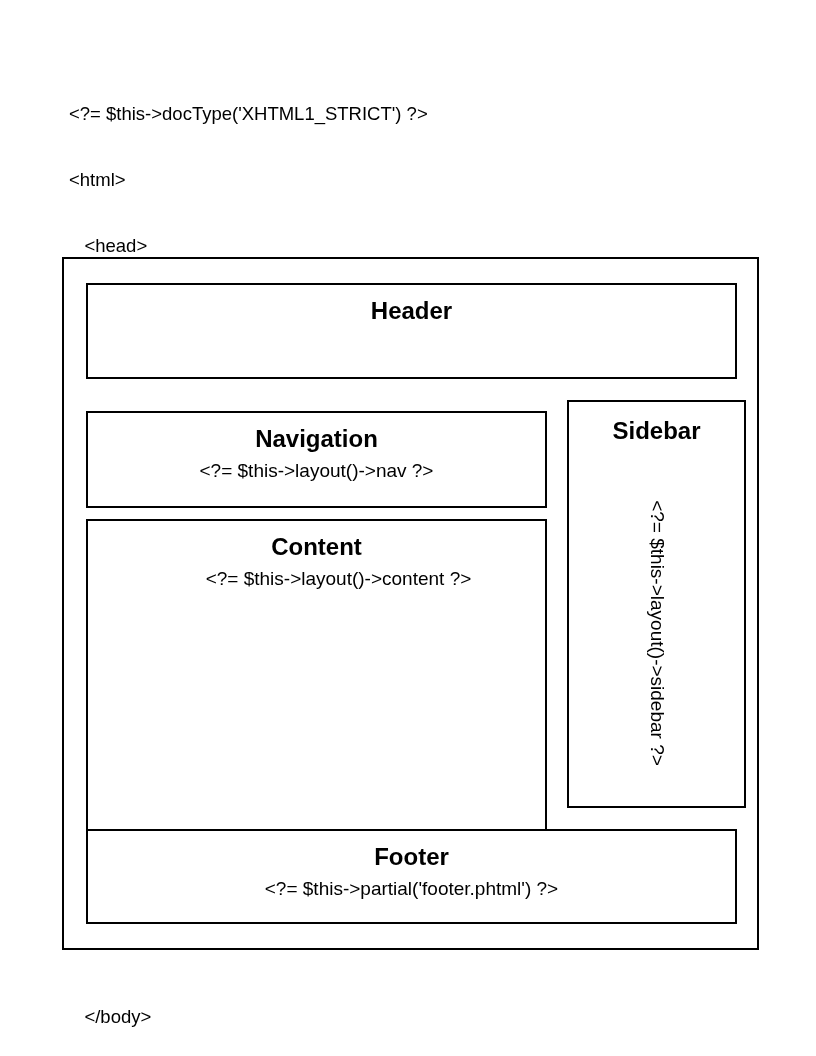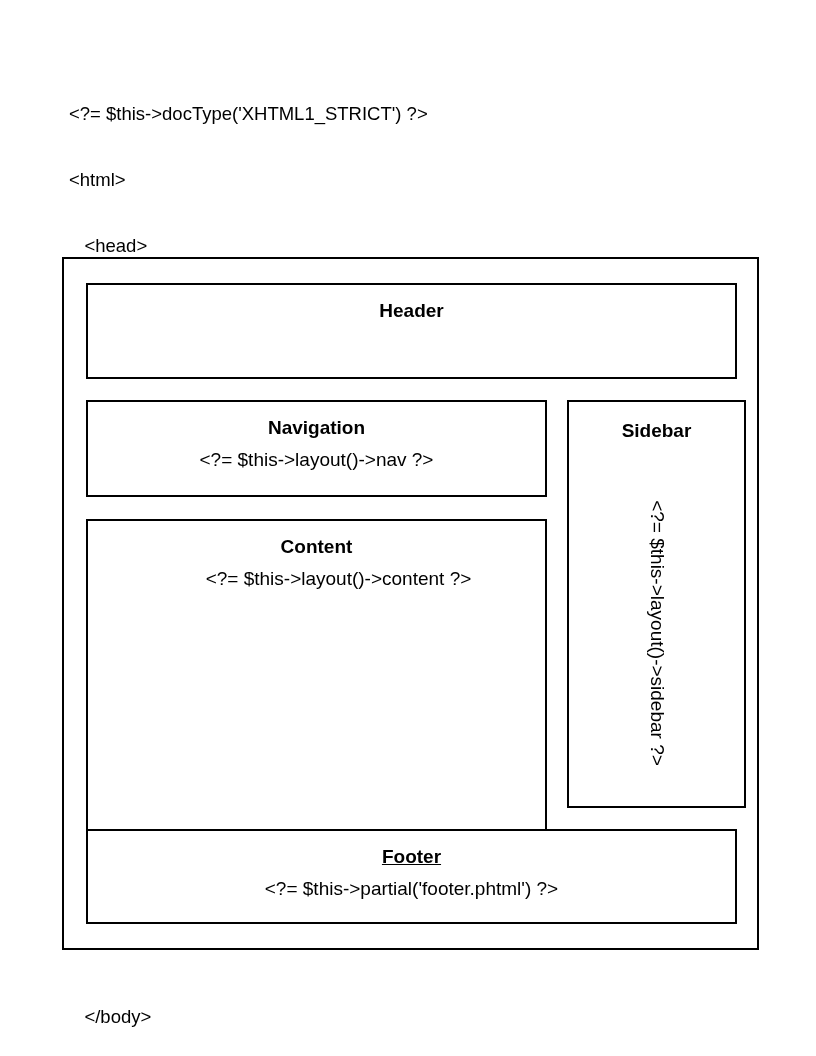--- a/index.html
+++ b/index.html
@@ -48,41 +48,41 @@
   .region-box {
     position: absolute;
     border: 2px solid #000000;
     box-sizing: border-box;
     background: #ffffff;
   }
   .region-title {
     display: block;
     text-align: center;
     font-weight: bold;
-    font-size: 19px;
+    font-size: 24px;
     line-height: 23px;
   }
   .region-code {
     display: block;
     text-align: center;
     font-weight: normal;
     font-size: 19px;
     line-height: 23px;
     white-space: pre;
   }
 
   
   #region-header {
     left: 22px;  top: 24px;  width: 651px; height: 96px;
   }
   #region-header .region-title { margin-top: 14px; }
   #region-header .region-code  { margin-top: 9px; }
 
   #region-navigation {
-    left: 22px;  top: 141px; width: 461px; height: 97px;
+    left: 22px;  top: 152px; width: 461px; height: 97px;
   }
   #region-navigation .region-title { margin-top: 14px; }
   #region-navigation .region-code  { margin-top: 9px; }
 
   #region-content {
     left: 22px;  top: 260px; width: 461px; height: 371px;
   }
   #region-content .region-title { margin-top: 14px; }
   #region-content .region-code  { margin-top: 9px; padding-left: 44px; }
 
@@ -106,21 +106,21 @@
     transform-origin: center center;
     white-space: pre;
     font-size: 19px;
     line-height: 23px;
     font-weight: normal;
   }
 
   #region-footer {
     left: 22px;  top: 570px; width: 651px; height: 95px;
   }
-  #region-footer .region-title { margin-top: 14px; text-decoration: underline; }
+  #region-footer .region-title { margin-top: 14px; }
   #region-footer .region-code  { margin-top: 9px; }
 </style>
 </head>
 <body>
 
 <div class="code-block" id="code-top">
   <span class="code-line">&lt;?= $this-&gt;docType('XHTML1_STRICT') ?&gt;</span>
   <span class="code-line">&lt;html&gt;</span>
   <span class="code-line">   &lt;head&gt;</span>
   <span class="code-line">     &lt;?= $this-&gt;headTitle() ?&gt;</span>

